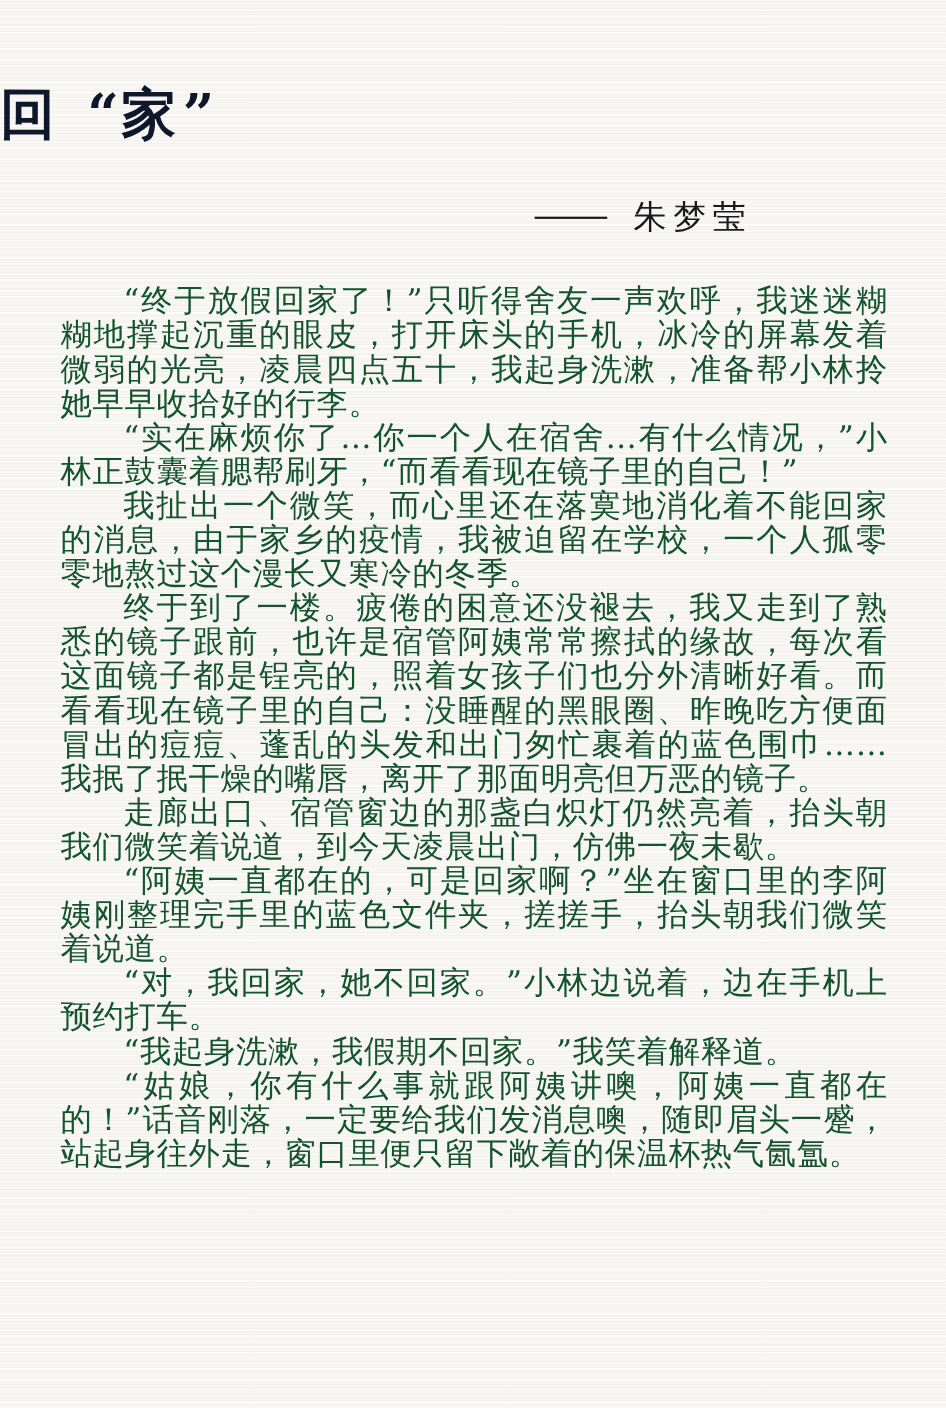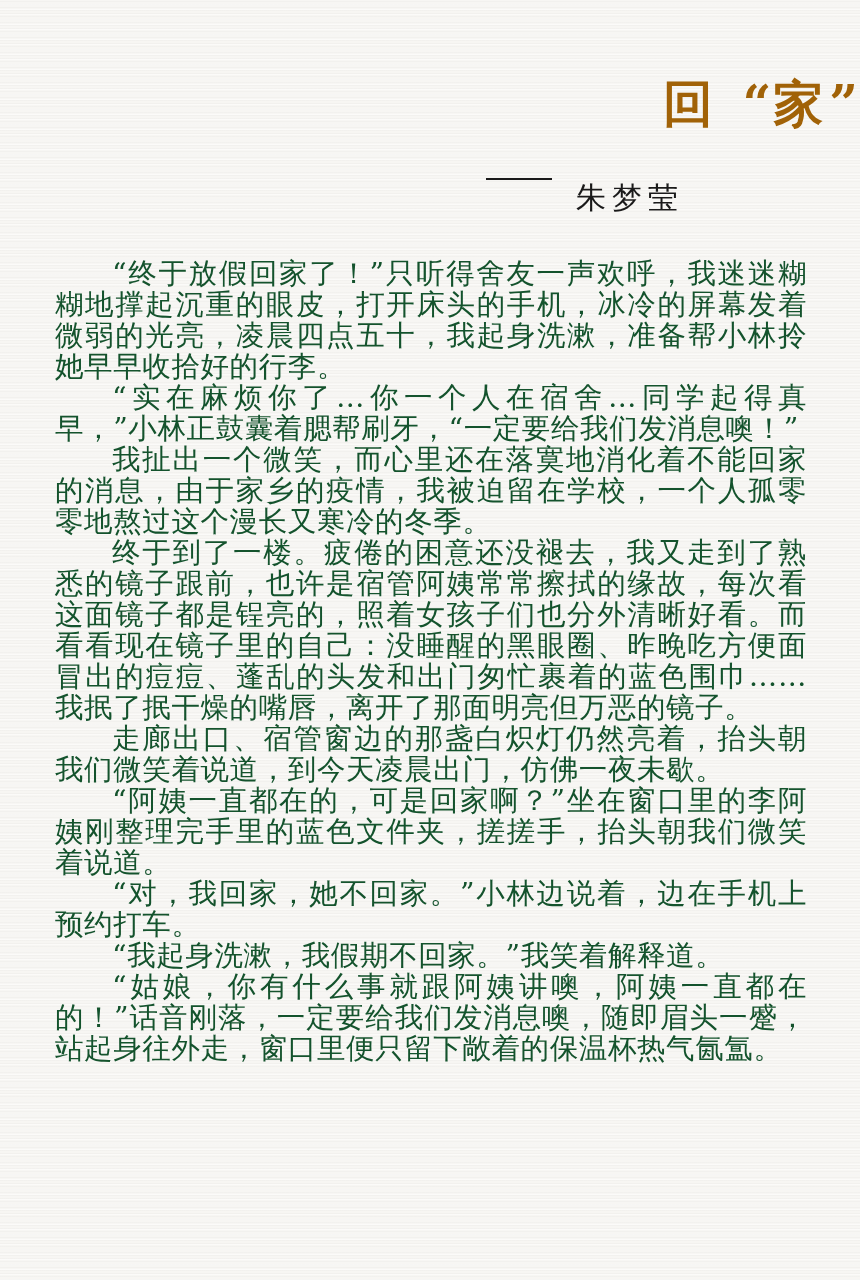--- a/index.html
+++ b/index.html
@@ -22,39 +22,40 @@
       position: absolute;
       left: 0; top: 0;
       width: 860px;
       height: 1280px;
     }
     .title {
       position: absolute;
       top: 72px;
       left: 0;
       width: 860px;
-      text-align: right;
+      text-align: left;
       font-size: 50px;
       font-weight: bold;
       letter-spacing: 6px;
       line-height: 64px;
-      color: #a16207;
+      color: #0f172a;
       margin: 0;
     }
     .title .q {
       letter-spacing: 2px;
     }
     .author {
       position: absolute;
       top: 178px;
       left: 486px;
       font-size: 30px;
       line-height: 40px;
       color: #1a1a1a;
       display: flex;
+      align-items: center;
     }
     .author .dash {
       display: inline-block;
       width: 66px;
       height: 2px;
       background: #1a1a1a;
       margin-right: 24px;
     }
     .author .name {
       letter-spacing: 6px;
@@ -85,21 +86,21 @@
     <span class="q">“</span><span>家</span><span class="q">”</span>
   </h1>
 
   <div class="author">
     <span class="dash"></span>
     <span class="name">朱梦莹</span>
   </div>
 
   <div class="body">
     <p>“终于放假回家了！”只听得舍友一声欢呼，我迷迷糊糊地撑起沉重的眼皮，打开床头的手机，冰冷的屏幕发着微弱的光亮，凌晨四点五十，我起身洗漱，准备帮小林拎她早早收拾好的行李。</p>
-    <p>“实在麻烦你了…你一个人在宿舍…同学起得真早，”小林正鼓囊着腮帮刷牙，“一定要给我们发消息噢！”</p>
+    <p>“实在麻烦你了…你一个人在宿舍…有什么情况，”小林正鼓囊着腮帮刷牙，“而看看现在镜子里的自己！”</p>
     <p>我扯出一个微笑，而心里还在落寞地消化着不能回家的消息，由于家乡的疫情，我被迫留在学校，一个人孤零零地熬过这个漫长又寒冷的冬季。</p>
     <p>终于到了一楼。疲倦的困意还没褪去，我又走到了熟悉的镜子跟前，也许是宿管阿姨常常擦拭的缘故，每次看这面镜子都是锃亮的，照着女孩子们也分外清晰好看。而看看现在镜子里的自己：没睡醒的黑眼圈、昨晚吃方便面冒出的痘痘、蓬乱的头发和出门匆忙裹着的蓝色围巾……我抿了抿干燥的嘴唇，离开了那面明亮但万恶的镜子。</p>
     <p>走廊出口、宿管窗边的那盏白炽灯仍然亮着，抬头朝我们微笑着说道，到今天凌晨出门，仿佛一夜未歇。</p>
     <p>“阿姨一直都在的，可是回家啊？”坐在窗口里的李阿姨刚整理完手里的蓝色文件夹，搓搓手，抬头朝我们微笑着说道。</p>
     <p>“对，我回家，她不回家。”小林边说着，边在手机上预约打车。</p>
     <p>“我起身洗漱，我假期不回家。”我笑着解释道。</p>
     <p>“姑娘，你有什么事就跟阿姨讲噢，阿姨一直都在的！”话音刚落，一定要给我们发消息噢，随即眉头一蹙，站起身往外走，窗口里便只留下敞着的保温杯热气氤氲。</p>
   </div>
 
 </div>

